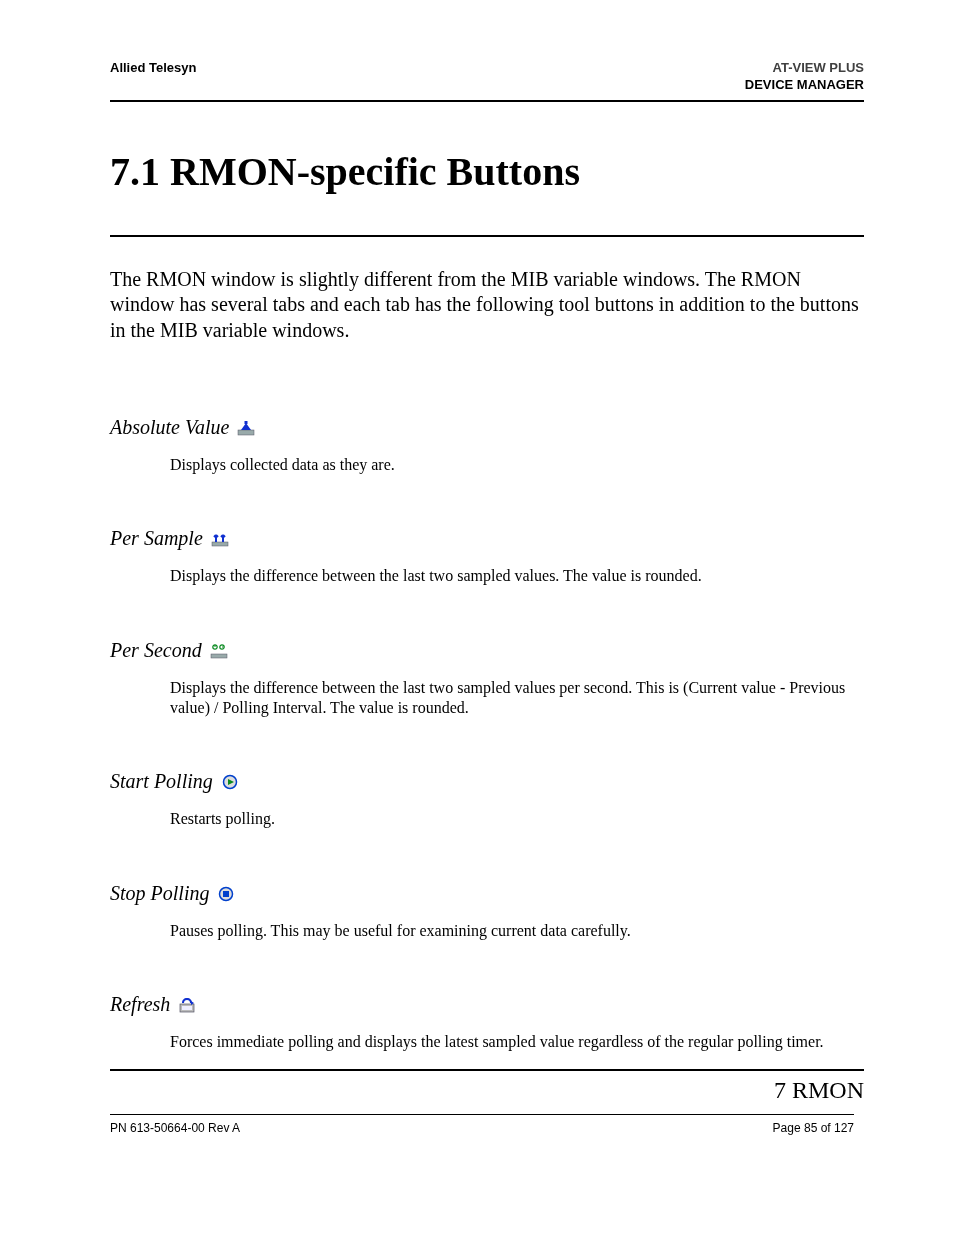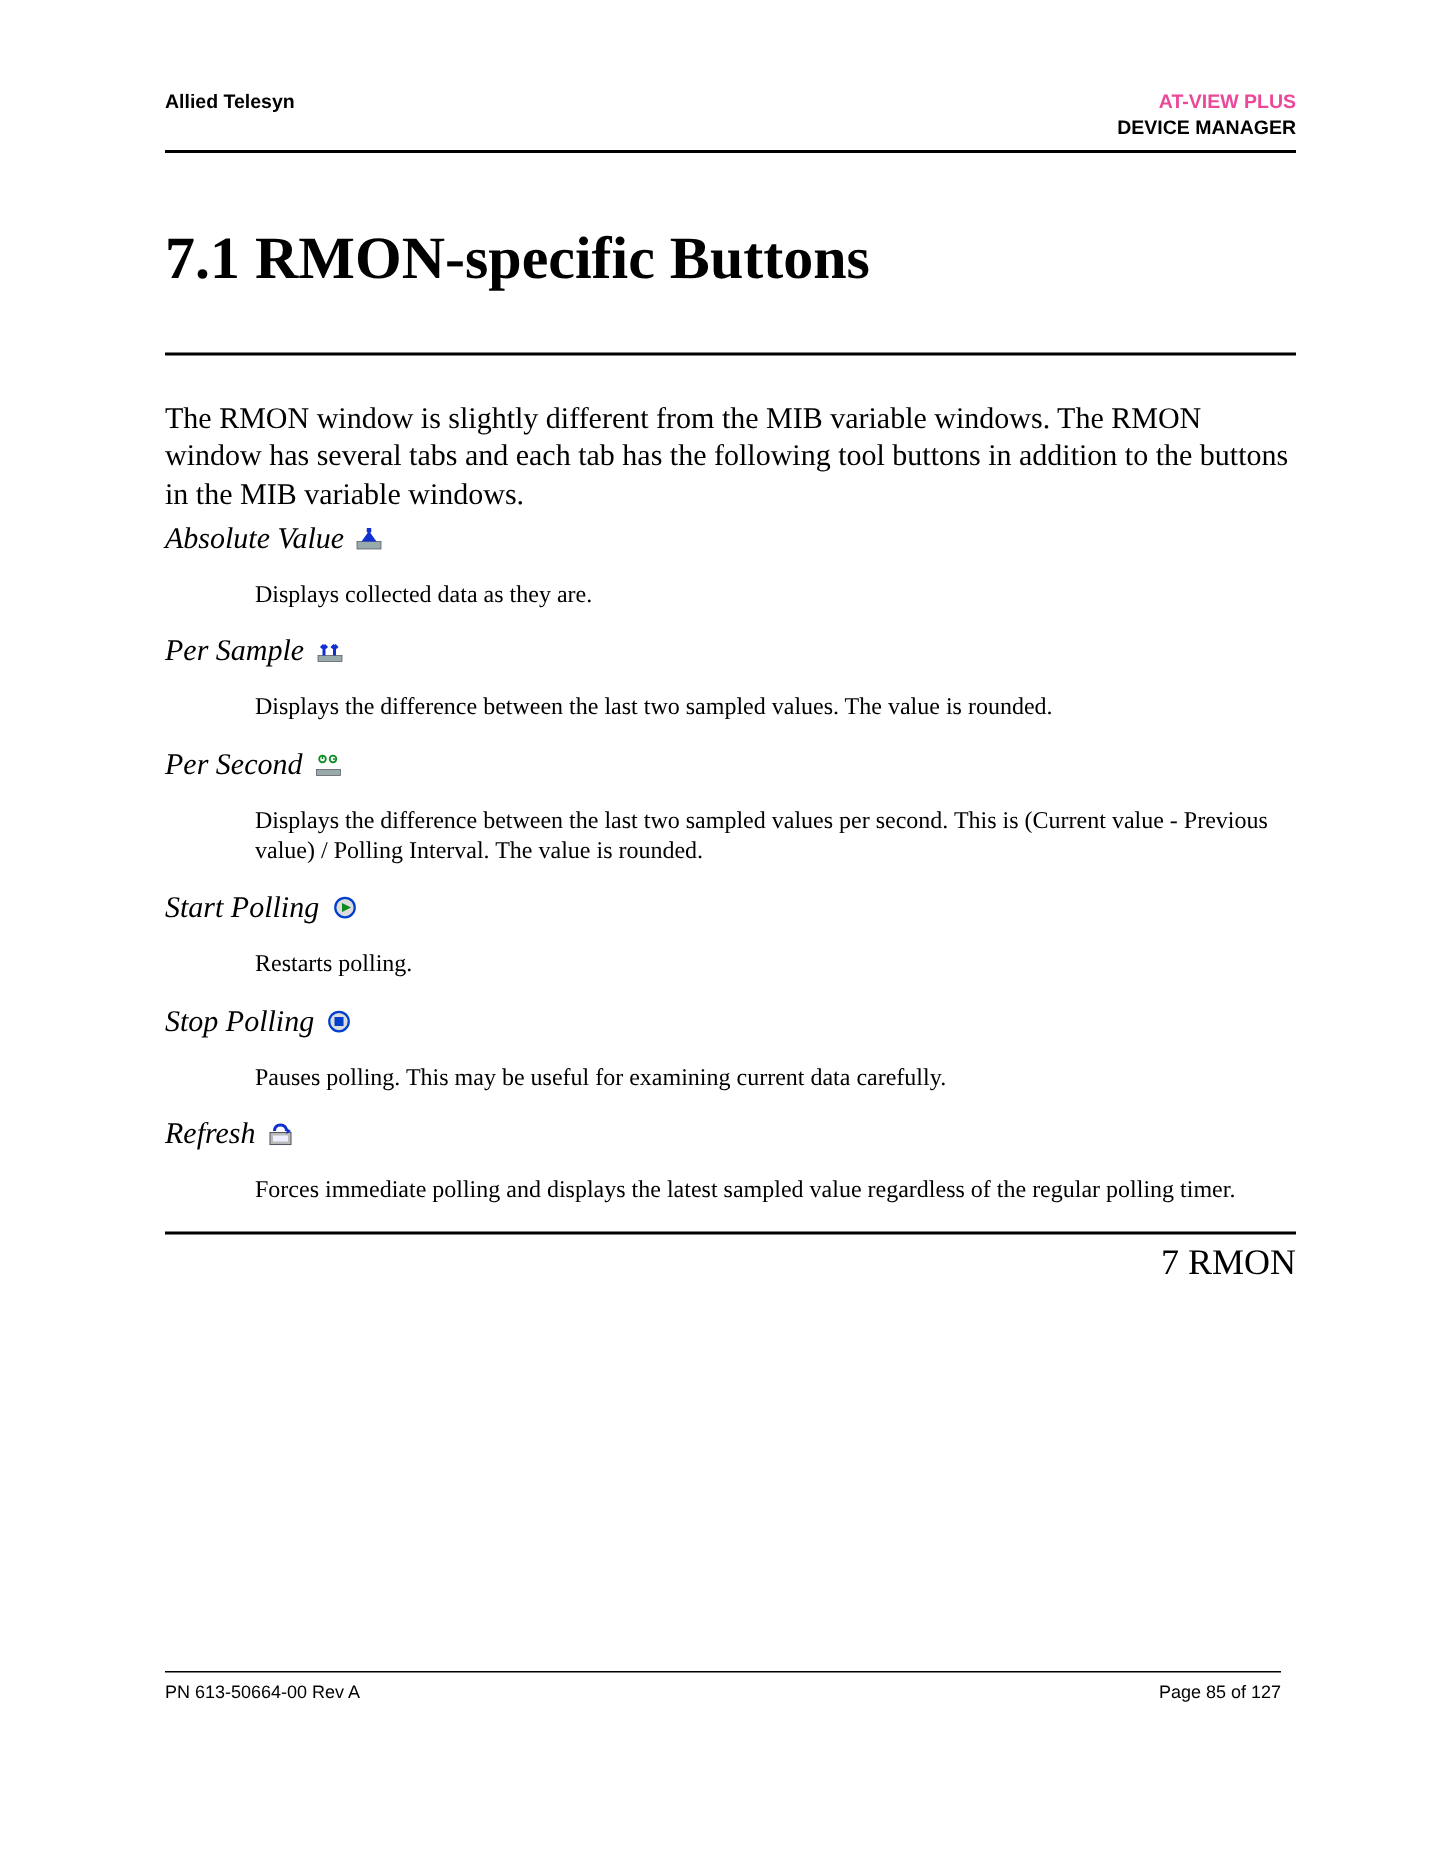--- a/index.html
+++ b/index.html
@@ -25,47 +25,48 @@
     justify-content: space-between;
     align-items: flex-start;
     font-family: Verdana, Arial, sans-serif;
     font-weight: bold;
     font-size: 13px;
     padding-bottom: 6px;
     border-bottom: 2px solid #000;
   }
   .header .left { }
   .header .right { text-align: right; line-height: 1.3; }
-  .header .right .blue { color: #ec4899; }
+  .header .right .blue { color: #404040; }
   .section-title {
     font-family: "Times New Roman", Times, serif;
     font-weight: bold;
     font-size: 40px;
     margin-top: 46px;
     margin-bottom: 40px;
   }
   hr.rule {
     border: none;
     border-top: 2px solid #000;
     margin: 0 0 30px 0;
   }
   hr.rule-bottom {
     border: none;
     border-top: 2px solid #000;
     margin: 10px 0 6px 0;
   }
   .body-text {
     font-size: 20px;
     line-height: 1.28;
-    margin-bottom: 4px;
+    margin-bottom: 36px;
   }
   .item-term {
     font-style: italic;
     font-size: 20px;
     display: inline-block;
+    margin-top: 36px;
   }
   .item-block { margin-bottom: 16px; }
   .item-desc {
     font-size: 16px;
     line-height: 1.28;
     margin-left: 60px;
     margin-top: 16px;
   }
   .icon {
     display: inline-block;

